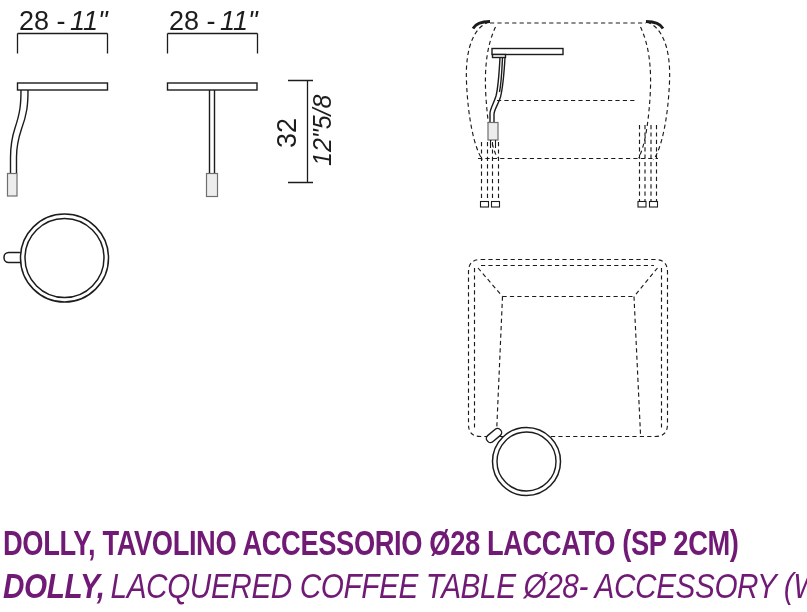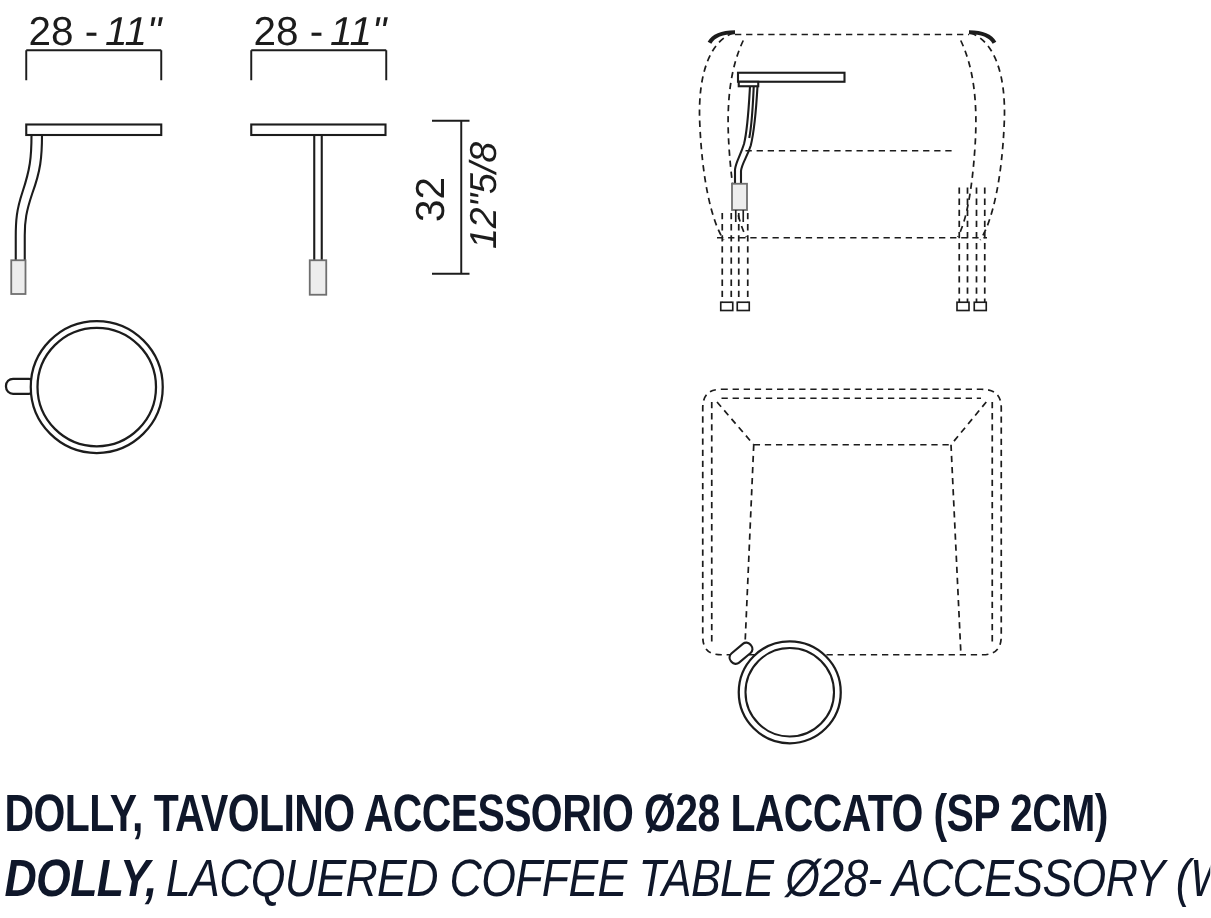--- a/index.html
+++ b/index.html
@@ -1,17 +1,17 @@
 <!DOCTYPE html>
 <html><head>
 <meta charset="utf-8">
 <style>
   html,body{margin:0;padding:0;background:#ffffff;}
   .page{position:relative;width:807px;height:612px;background:#ffffff;overflow:hidden;
-        font-family:"Liberation Sans",sans-serif;color:#0f172a;}
+        font-family:"Liberation Sans",sans-serif;color:#701a75;}
   .drawing{position:absolute;left:0;top:0;}
   svg text{fill:#1c1c1c;}
   .caption{position:absolute;left:3px;top:521px;}
   .cap-line{white-space:nowrap;line-height:43px;height:43px;}
   .cap1 .stretch{display:inline-block;transform:scaleX(0.78);transform-origin:0 50%;
                  font-size:35px;font-weight:700;letter-spacing:-0.5px;}
   .cap2 .stretch{display:inline-block;transform:scaleX(0.85);transform-origin:0 50%;
                  font-size:35px;font-style:italic;letter-spacing:-0.5px;}
   .cap2 .brand{font-weight:700;}
   .cap2 .rest{font-weight:400;margin-left:0.2em;}

